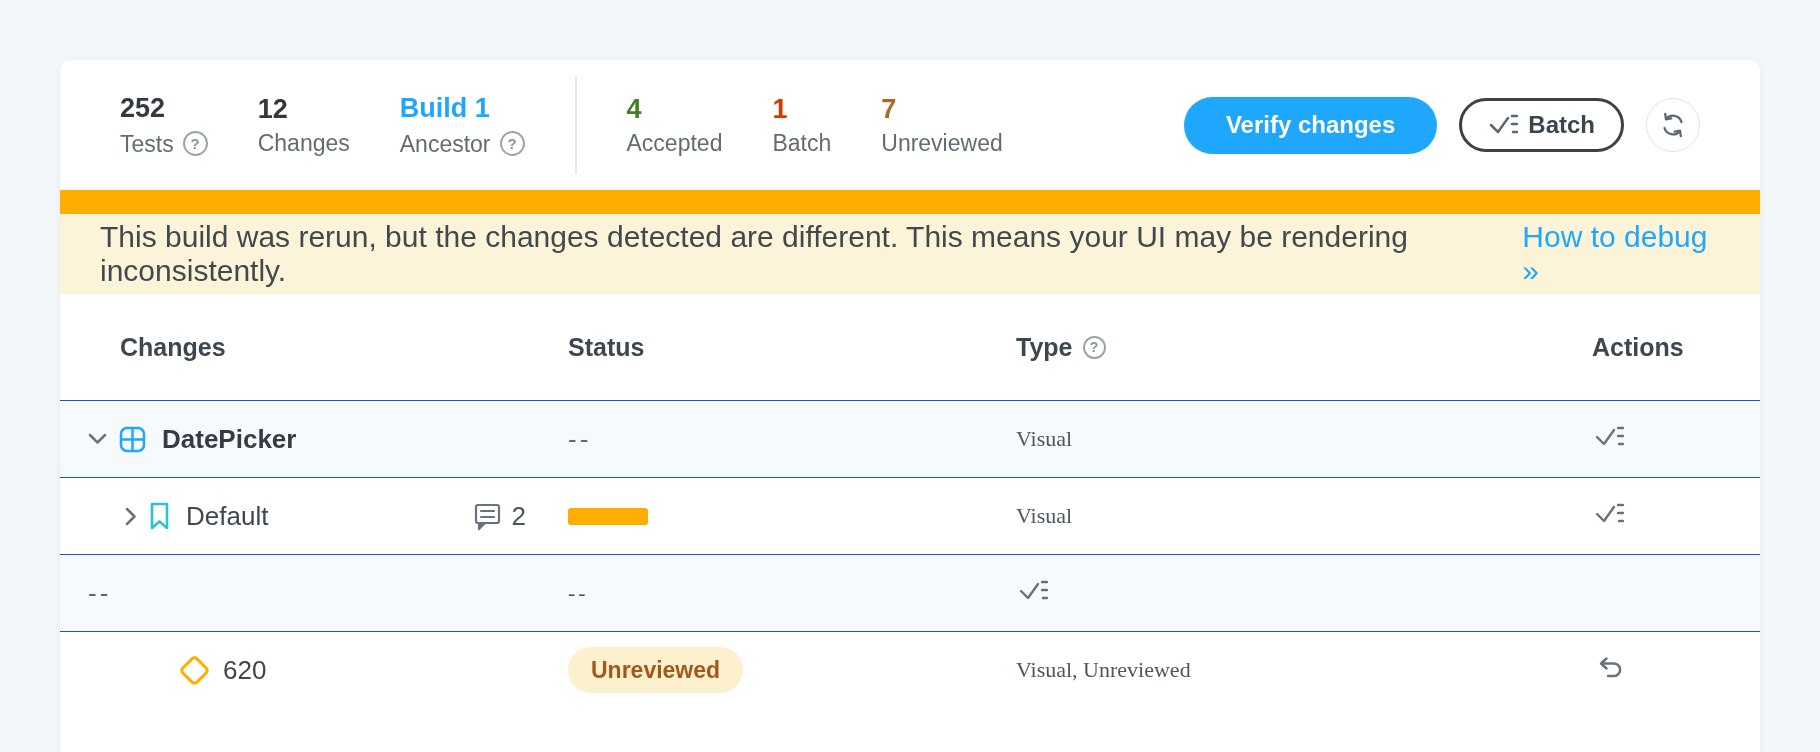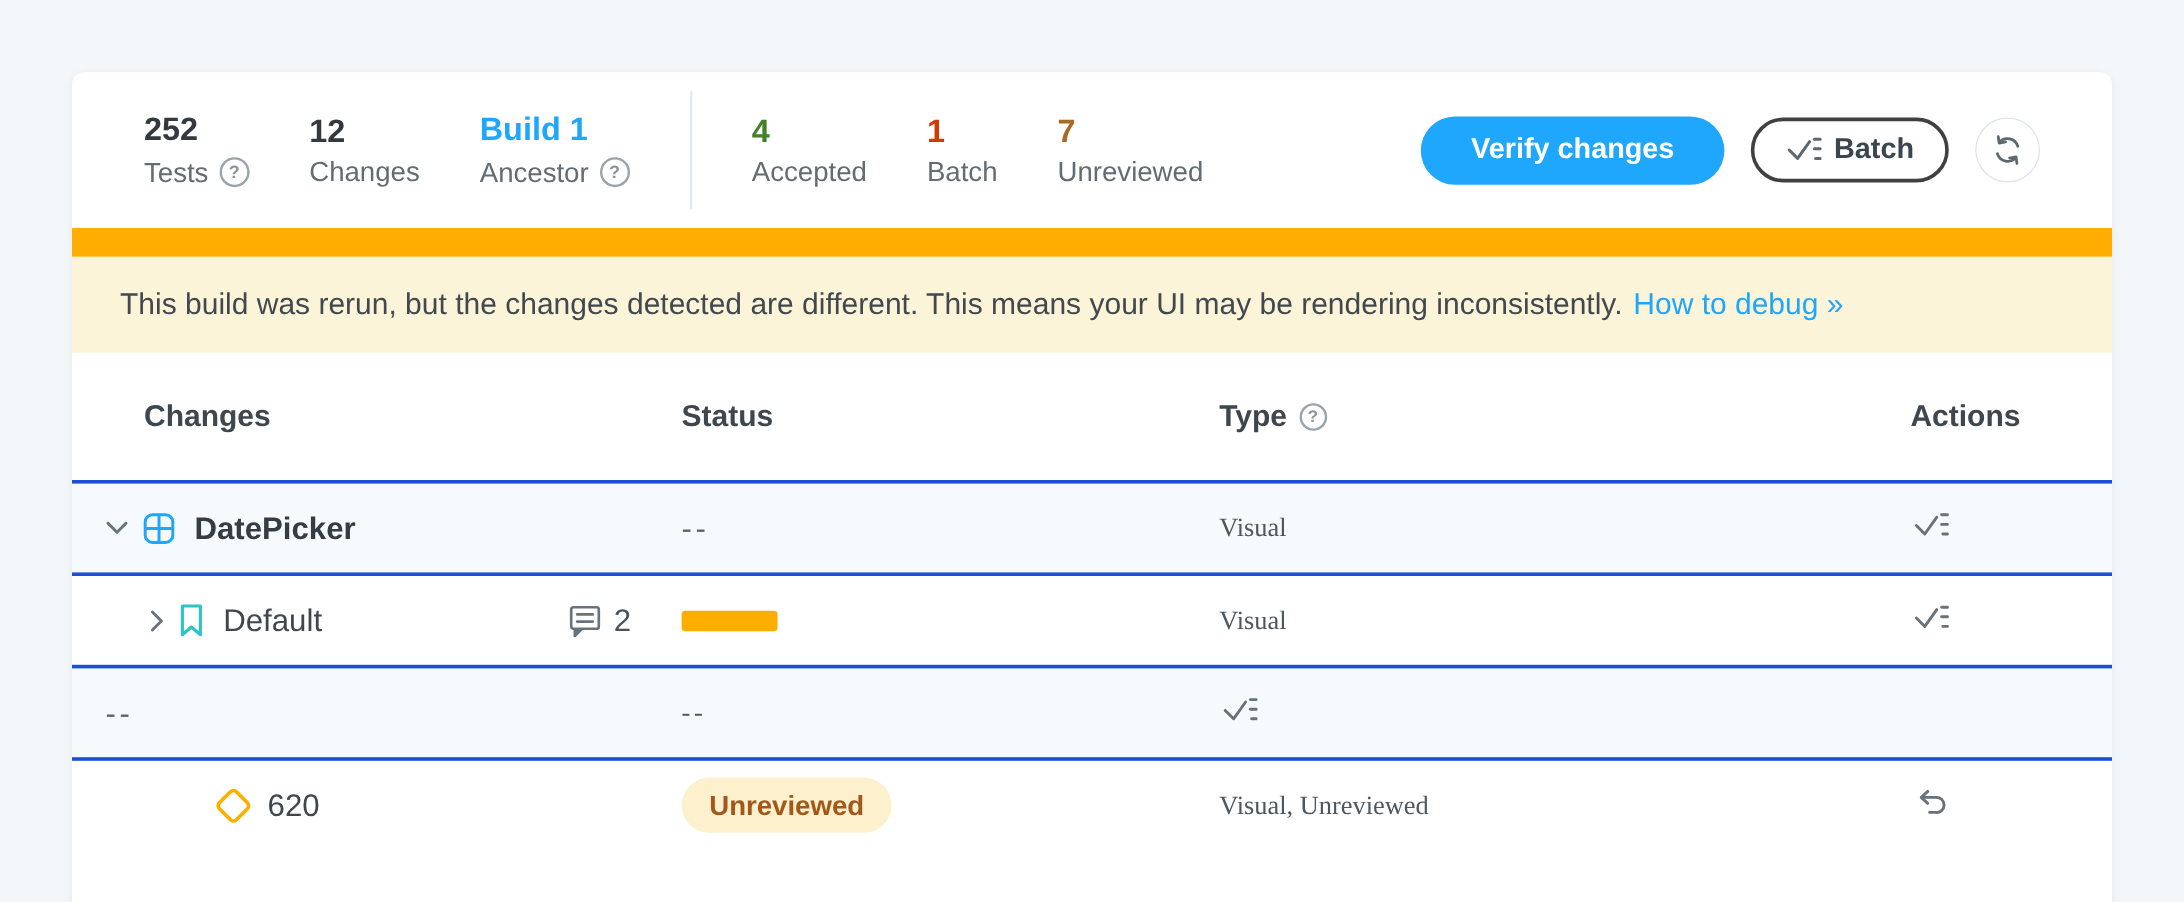--- a/index.html
+++ b/index.html
@@ -51,32 +51,32 @@
     width:54px; height:54px; border-radius:50%;
     background:#fff; border:1px solid #DEE3E8; color:#5C6870;
     display:flex; align-items:center; justify-content:center; cursor:pointer;
   }
   .icon { display:inline-flex; flex:0 0 auto; }
   
   .progress-strip { height:24px; background: var(--orange,#FFAE00); }
   .banner {
     height:80px; background: var(--banner-bg,#FCF4D8);
     display:flex; align-items:center; padding:0 40px;
-    font-size:25px; color:#41484E;
+    font-size:30px; color:#41484E;
   }
   .banner a { color: var(--accent,#1EA7FD); text-decoration:none; margin-left:9px; }
   
   .grid-row {
     display:grid; grid-template-columns: 480px 448px 576px 1fr;
     align-items:center; padding-left:28px;
   }
   .thead { height:106px; }
   .th { font-size:25px; font-weight:700; color:#3E474E; display:flex; align-items:center; gap:10px; }
   .th-changes { padding-left:32px; }
-  .row { height:77px; border-top:3px solid #1d4ed8; }
+  .row { height:77px; border-top:1px solid #1d4ed8; }
   .row.shaded { background:#F7FAFC; }
   .cell-changes { display:flex; align-items:center; }
   .indent-1 { margin-left:37px; }
   .indent-2 { margin-left:89px; }
   .chev { color:#6A737B; margin-right:12px; }
   .type-icon { margin-right:16px; }
   .row-name { font-size:26px; color:#3F474E; }
   .row-name.bold { font-weight:700; color:#353C43; }
   .comment-group { margin-left:auto; margin-right:42px; display:flex; align-items:center; gap:11px; color:#6A737B; }
   .comment-count { font-size:26px; color:#4A535A; }

